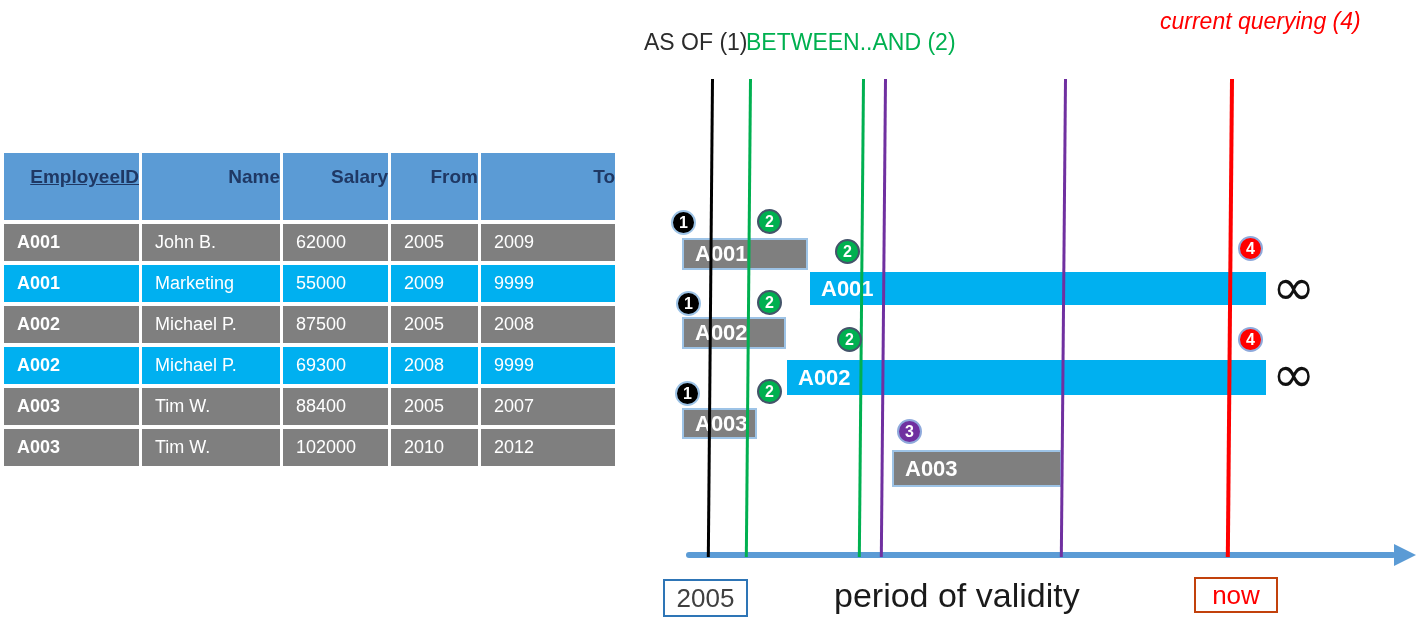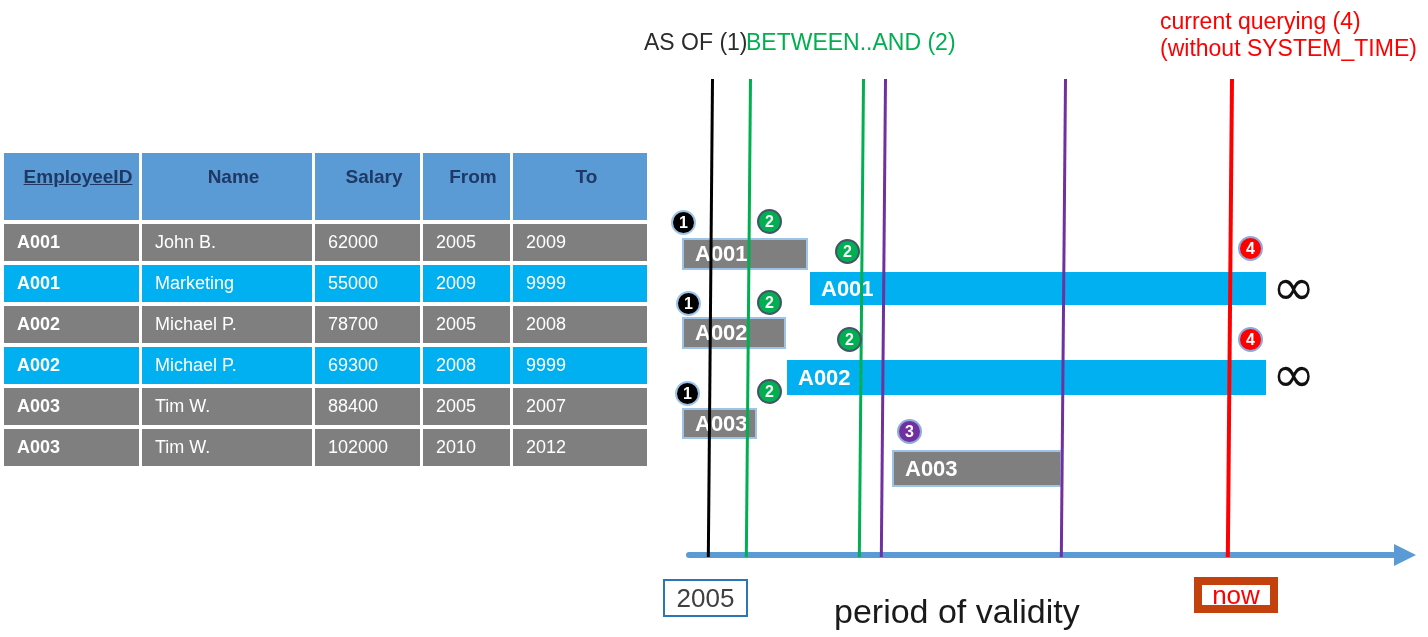--- a/index.html
+++ b/index.html
@@ -1,35 +1,35 @@
 <!DOCTYPE html>
 <html><head>
 <meta charset="utf-8">
 <style>
   html,body{margin:0;padding:0;background:#fff;}
   body{font-family:"Liberation Sans",sans-serif;}
   .stage{position:relative;width:1428px;height:637px;background:#ffffff;overflow:hidden;}
 
   
   .emp-table{position:absolute;left:1px;top:149px;border-collapse:separate;border-spacing:3px 4px;}
-  .emp-table th{background:#5B9BD5;color:#1F3864;font-weight:bold;font-size:19px;text-align:center;
+  .emp-table th{background:#5B9BD5;color:#1F3864;font-weight:bold;font-size:19px;text-align:right;
                 vertical-align:top;padding:13px 0 0 13px;height:67px;box-sizing:border-box;}
   .emp-table td{height:37px;color:#ffffff;font-size:18px;padding:0 0 0 13px;vertical-align:middle;box-sizing:border-box;}
-  .w0{width:135px}.w1{width:170px}.w2{width:105px}.w3{width:87px}.w4{width:134px}
+  .w0{width:135px}.w1{width:138px}.w2{width:105px}.w3{width:87px}.w4{width:134px}
   tr.hist td{background:#7F7F7F;}
   tr.curr td{background:#00B0F0;}
   td.idcell{font-weight:bold;}
   th .u{text-decoration:underline;}
 
   
   .lg{position:absolute;top:29px;font-size:23px;white-space:nowrap;}
   .lg-asof{left:628px;color:#2b2b2b;margin-left:16px;}
   .lg-between{left:746px;color:#00B050;}
   .lg-contained{left:957px;color:#7030A0;}
-  .lg-current{position:absolute;left:1160px;top:8px;color:#FF0000;font-size:23px;line-height:27px;white-space:nowrap;}
+  .lg-current{position:absolute;left:1160px;top:8px;color:#FF0000;font-size:23px;line-height:27px;white-space:nowrap;font-style:italic;}
 
   
   .vl{position:absolute;top:79px;height:478px;z-index:20;transform:rotate(0.5deg);transform-origin:top center;}
   .vl-black{left:711px;width:3px;background:#000000;}
   .vl-green1{left:749px;width:3px;background:#00B050;}
   .vl-green2{left:862px;width:3px;background:#00B050;}
   .vl-purple1{left:884px;width:3px;background:#7030A0;}
   .vl-purple2{left:1064px;width:3px;background:#7030A0;}
   .vl-red{left:1230px;width:4px;background:#FF0000;}
 
@@ -50,22 +50,22 @@
   
   .inf{position:absolute;left:1272px;font-size:52px;line-height:52px;color:#111;z-index:5;
        font-family:"DejaVu Sans",sans-serif;}
 
   
   .axis-shaft{position:absolute;left:686px;top:552px;width:710px;height:6px;background:#5B9BD5;border-radius:3px;z-index:15;}
   .axis-head{position:absolute;left:1394px;top:544px;width:0;height:0;z-index:15;
              border-left:22px solid #5B9BD5;border-top:11px solid transparent;border-bottom:11px solid transparent;}
   .year-box{position:absolute;left:663px;top:579px;width:85px;height:38px;border:2px solid #2E75B6;
             color:#404040;font-size:26px;display:flex;align-items:center;justify-content:center;box-sizing:border-box;}
-  .validity-label{position:absolute;left:834px;top:576px;font-size:34px;color:#1a1a1a;white-space:nowrap;margin-top:16px;}
-  .now-box{position:absolute;left:1194px;top:577px;width:84px;height:36px;border:8px solid #c2410c;
+  .validity-label{position:absolute;left:834px;top:576px;font-size:34px;color:#1a1a1a;white-space:nowrap;}
+  .now-box{position:absolute;left:1194px;top:577px;width:84px;height:36px;border:2px solid #c2410c;
            color:#FF0000;font-size:26px;display:flex;align-items:center;justify-content:center;box-sizing:border-box;}
 </style>
 </head>
 <body>
 
 <div class="stage">
 
   <table class="emp-table">
     <thead>
       <tr>
@@ -87,21 +87,21 @@
       <tr class="curr">
         <td class="idcell">A001</td>
         <td>Marketing</td>
         <td>55000</td>
         <td>2009</td>
         <td>9999</td>
       </tr>
       <tr class="hist">
         <td class="idcell">A002</td>
         <td>Michael P.</td>
-        <td>78700</td>
+        <td>87500</td>
         <td>2005</td>
         <td>2008</td>
       </tr>
       <tr class="curr">
         <td class="idcell">A002</td>
         <td>Michael P.</td>
         <td>69300</td>
         <td>2008</td>
         <td>9999</td>
       </tr>
@@ -119,21 +119,20 @@
         <td>2010</td>
         <td>2012</td>
       </tr>
     </tbody>
   </table>
 
   <div class="lg lg-asof">AS OF (1)</div>
   <div class="lg lg-between">BETWEEN..AND (2)</div>
   <div class="lg-current">
     <div>current querying (4)</div>
-    <div>(without SYSTEM_TIME)</div>
   </div>
 
   <div class="vl vl-black"></div>
   <div class="vl vl-green1"></div>
   <div class="vl vl-green2"></div>
   <div class="vl vl-purple1"></div>
   <div class="vl vl-purple2"></div>
   <div class="vl vl-red"></div>
 
   <div class="bar bar-hist" style="left:682px;top:238px;width:126px;height:32px;">

